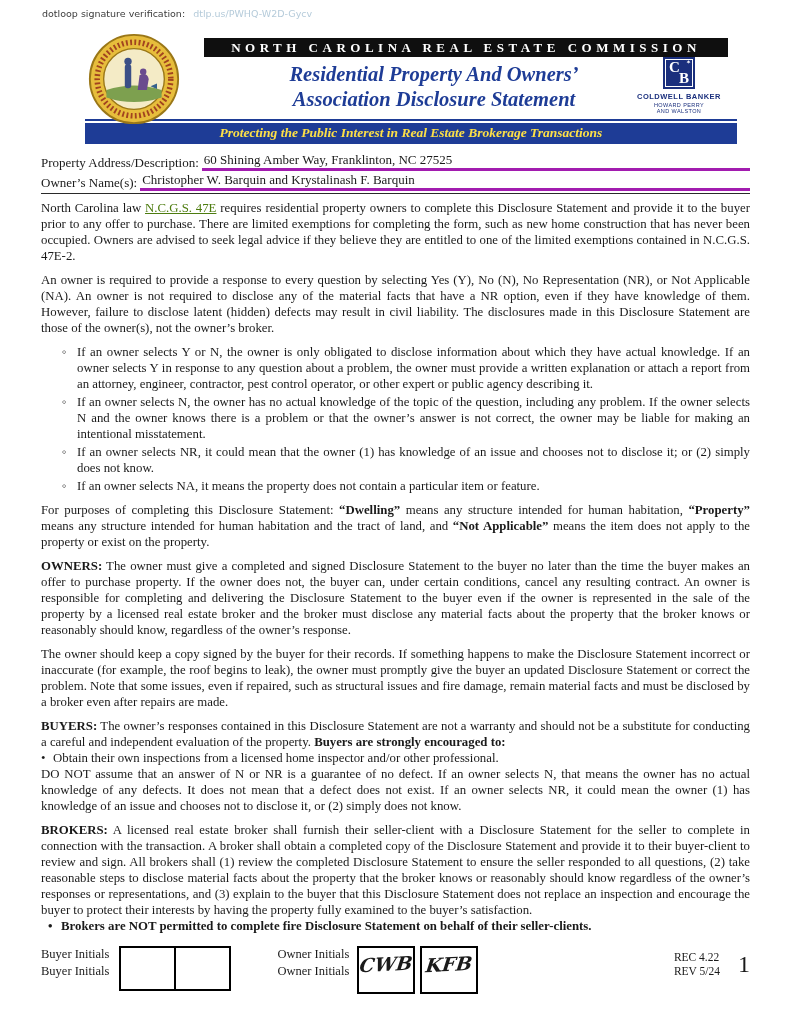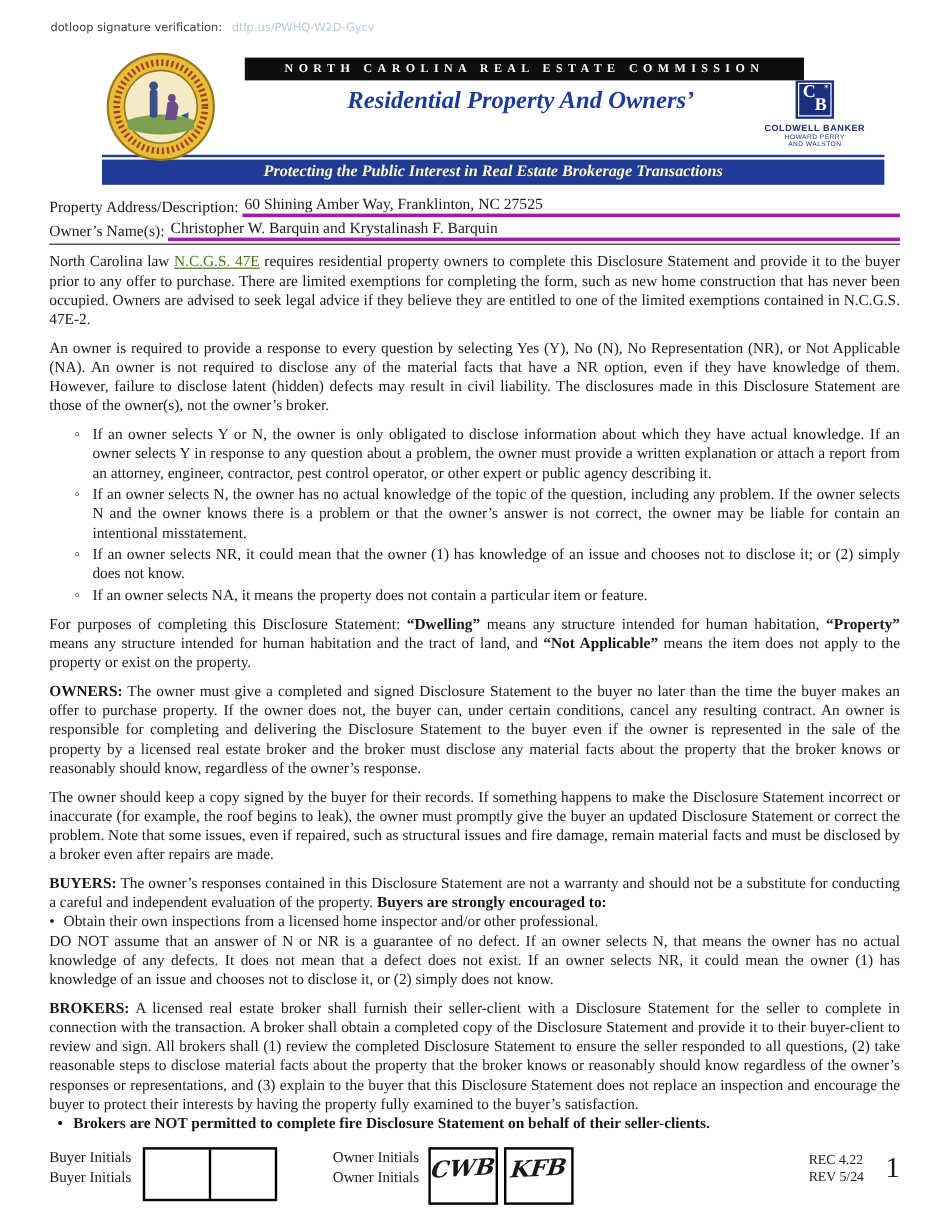--- a/index.html
+++ b/index.html
@@ -1,40 +1,40 @@
 <!DOCTYPE html>
 <html style="--navy: #1e3c96; --cbnavy: #1a2f7d; --seal-gold: #e7bd3c; --black-bar: #0f0f0f; --link-blue: #2b4fae; --verify-link-blue: #b5cbda;"><head>
 <meta charset="utf-8">
 <style>
   html,body{margin:0;padding:0;background:#fff;}
   .page{position:relative;width:791px;height:1024px;background:#fff;overflow:hidden;
         font-family:"Liberation Serif",serif;color:#1a1a1a;}
   
-  .verify-line{padding:18px 0 0 42px;font-family:"DejaVu Sans",sans-serif;font-size:9.5px;color:#3c3c3c;}
+  .verify-line{padding:8px 0 0 42px;font-family:"DejaVu Sans",sans-serif;font-size:9.5px;color:#3c3c3c;}
   .verify-link{color:#b5cbda;text-decoration:none;margin-left:5px;}
   
   .header{position:relative;height:82px;margin-top:14px;}
   .seal{position:absolute;left:88px;top:0;}
-  .commission-bar{position:absolute;left:204px;top:5px;width:466px;height:19px;background:#0f0f0f;
-     color:#fff;font-size:10px;font-weight:bold;letter-spacing:4.5px;text-align:center;line-height:19px;
+  .commission-bar{position:absolute;left:204px;top:5px;width:524px;height:19px;background:#0f0f0f;
+     color:#fff;font-size:13px;font-weight:bold;letter-spacing:4.5px;text-align:center;line-height:19px;
      font-family:"Liberation Serif",serif;}
   .doc-title{position:absolute;left:238px;top:29px;width:392px;text-align:center;
      color:var(--navy);font-size:20.5px;font-weight:bold;font-style:italic;line-height:25px;
      font-family:"Liberation Serif",serif;}
   .cb-logo{position:absolute;right:54px;top:24px;width:116px;text-align:center;color:var(--cbnavy);}
   .cb-mark{position:relative;width:32px;height:32px;margin:0 auto;background:var(--cbnavy);
      box-shadow:inset 0 0 0 2px var(--cbnavy), inset 0 0 0 3px #fff;}
   .cb-mark .cb-c{position:absolute;left:6px;top:2px;color:#fff;font-weight:bold;font-size:15px;font-family:"Liberation Serif",serif;}
   .cb-mark .cb-b{position:absolute;right:6px;bottom:2px;color:#fff;font-weight:bold;font-size:15px;font-family:"Liberation Serif",serif;}
   .cb-mark .cb-star{position:absolute;right:4px;top:1px;color:#fff;font-size:6px;}
   .cb-name{margin-top:3px;font-size:7.5px;font-weight:bold;letter-spacing:0.5px;font-family:"Liberation Sans",sans-serif;}
   .cb-sub{margin-top:1px;font-size:5.5px;letter-spacing:0.4px;line-height:6px;width:64px;margin-left:auto;margin-right:auto;font-family:"Liberation Sans",sans-serif;}
   
   .tagline-wrap{margin:4px 54px 0 85px;border-top:2px solid var(--navy);padding-top:2px;}
-  .tagline{background:var(--navy);color:#fef9c3;text-align:center;font-size:13.5px;font-weight:bold;
+  .tagline{background:var(--navy);color:#fde047;text-align:center;font-size:13.5px;font-weight:bold;
      font-style:italic;padding:2px 0 3px;font-family:"Liberation Serif",serif;}
   
   .fields{margin:7px 41px 0;}
   .field-row{display:flex;font-size:13px;line-height:17px;align-items:flex-end;}
   .flabel{white-space:nowrap;padding-right:3px;text-align:center;}
   .fvalue{flex:1;border-bottom:3px solid #a21caf;padding-left:2px;white-space:nowrap;}
   .owner-row{border-bottom:1px solid #2a2a2a;padding-bottom:2px;}
   
   .doc-body{margin:6px 41px 0;font-size:12.8px;line-height:16px;text-align:justify;}
   .doc-body p{margin:0 0 8px;}
@@ -87,20 +87,21 @@
         <rect x="40" y="34" width="7" height="26" rx="3" fill="#3b4f86"></rect>
         <circle cx="43.5" cy="31" r="4" fill="#3b4f86"></circle>
         <path d="M56 46 q8 -4 10 4 l-2 12 h-10 z" fill="#6a4b8e"></path>
         <circle cx="60" cy="42" r="3.5" fill="#6a4b8e"></circle>
         <path d="M68 58 l7 -3 v6 z" fill="#35618c"></path>
       </svg>
     </div>
     <div class="commission-bar">NORTH CAROLINA REAL ESTATE COMMISSION</div>
     <div class="doc-title">
       <div>Residential Property And Owners’</div>
+      <div>Association Disclosure Statement</div>
     </div>
     <div class="cb-logo">
       <div class="cb-mark">
         <span class="cb-c">C</span>
         <span class="cb-b">B</span>
         <span class="cb-star">✶</span>
       </div>
       <div class="cb-name">COLDWELL BANKER</div>
       <div class="cb-sub">HOWARD PERRY AND WALSTON</div>
     </div>
@@ -119,21 +120,21 @@
       <span class="flabel">Owner’s Name(s):</span>
       <span class="fvalue">Christopher W. Barquin and Krystalinash F. Barquin</span>
     </div>
   </div>
 
   <div class="doc-body">
     <p><span>North Carolina law </span><a class="doc-link" href="#">N.C.G.S. 47E</a><span> requires residential property owners to complete this Disclosure Statement and provide it to the buyer prior to any offer to purchase. There are limited exemptions for completing the form, such as new home construction that has never been occupied. Owners are advised to seek legal advice if they believe they are entitled to one of the limited exemptions contained in N.C.G.S. 47E-2.</span></p>
     <p>An owner is required to provide a response to every question by selecting Yes (Y), No (N), No Representation (NR), or Not Applicable (NA). An owner is not required to disclose any of the material facts that have a NR option, even if they have knowledge of them. However, failure to disclose latent (hidden) defects may result in civil liability. The disclosures made in this Disclosure Statement are those of the owner(s), not the owner’s broker.</p>
     <ul class="circ-list">
       <li>If an owner selects Y or N, the owner is only obligated to disclose information about which they have actual knowledge. If an owner selects Y in response to any question about a problem, the owner must provide a written explanation or attach a report from an attorney, engineer, contractor, pest control operator, or other expert or public agency describing it.</li>
-      <li>If an owner selects N, the owner has no actual knowledge of the topic of the question, including any problem. If the owner selects N and the owner knows there is a problem or that the owner’s answer is not correct, the owner may be liable for contain an intentional misstatement.</li>
+      <li>If an owner selects N, the owner has no actual knowledge of the topic of the question, including any problem. If the owner selects N and the owner knows there is a problem or that the owner’s answer is not correct, the owner may be liable for making an intentional misstatement.</li>
       <li>If an owner selects NR, it could mean that the owner (1) has knowledge of an issue and chooses not to disclose it; or (2) simply does not know.</li>
       <li>If an owner selects NA, it means the property does not contain a particular item or feature.</li>
     </ul>
     <p><span>For purposes of completing this Disclosure Statement: </span><span class="bseg">“Dwelling”</span><span> means any structure intended for human habitation, </span><span class="bseg">“Property”</span><span> means any structure intended for human habitation and the tract of land, and </span><span class="bseg">“Not Applicable”</span><span> means the item does not apply to the property or exist on the property.</span></p>
     <p><span class="bseg">OWNERS:</span><span> The owner must give a completed and signed Disclosure Statement to the buyer no later than the time the buyer makes an offer to purchase property. If the owner does not, the buyer can, under certain conditions, cancel any resulting contract. An owner is responsible for completing and delivering the Disclosure Statement to the buyer even if the owner is represented in the sale of the property by a licensed real estate broker and the broker must disclose any material facts about the property that the broker knows or reasonably should know, regardless of the owner’s response.</span></p>
     <p>The owner should keep a copy signed by the buyer for their records. If something happens to make the Disclosure Statement incorrect or inaccurate (for example, the roof begins to leak), the owner must promptly give the buyer an updated Disclosure Statement or correct the problem. Note that some issues, even if repaired, such as structural issues and fire damage, remain material facts and must be disclosed by a broker even after repairs are made.</p>
     <p class="tight"><span class="bseg">BUYERS:</span><span> The owner’s responses contained in this Disclosure Statement are not a warranty and should not be a substitute for conducting a careful and independent evaluation of the property. </span><span class="bseg">Buyers are strongly encouraged to:</span></p>
     <div class="inline-bullet">Obtain their own inspections from a licensed home inspector and/or other professional.</div>
     <p>DO NOT assume that an answer of N or NR is a guarantee of no defect. If an owner selects N, that means the owner has no actual knowledge of any defects. It does not mean that a defect does not exist. If an owner selects NR, it could mean the owner (1) has knowledge of an issue and chooses not to disclose it, or (2) simply does not know.</p>
     <p class="tight"><span class="bseg">BROKERS:</span><span> A licensed real estate broker shall furnish their seller-client with a Disclosure Statement for the seller to complete in connection with the transaction. A broker shall obtain a completed copy of the Disclosure Statement and provide it to their buyer-client to review and sign. All brokers shall (1) review the completed Disclosure Statement to ensure the seller responded to all questions, (2) take reasonable steps to disclose material facts about the property that the broker knows or reasonably should know regardless of the owner’s responses or representations, and (3) explain to the buyer that this Disclosure Statement does not replace an inspection and encourage the buyer to protect their interests by having the property fully examined to the buyer’s satisfaction.</span></p>

